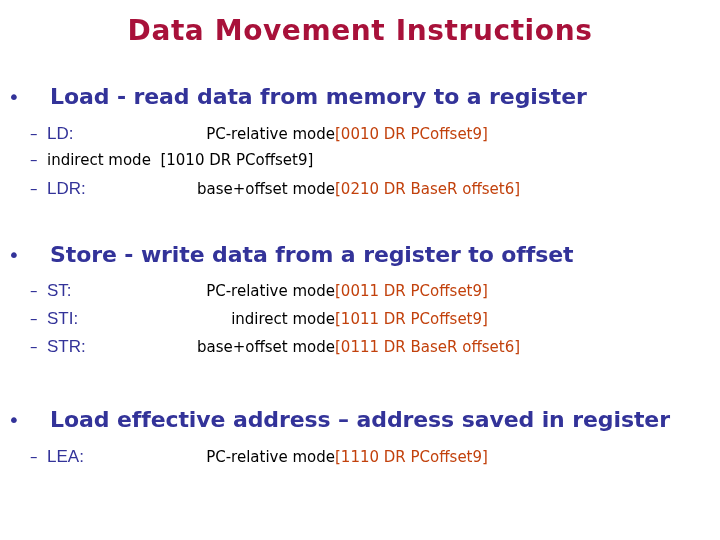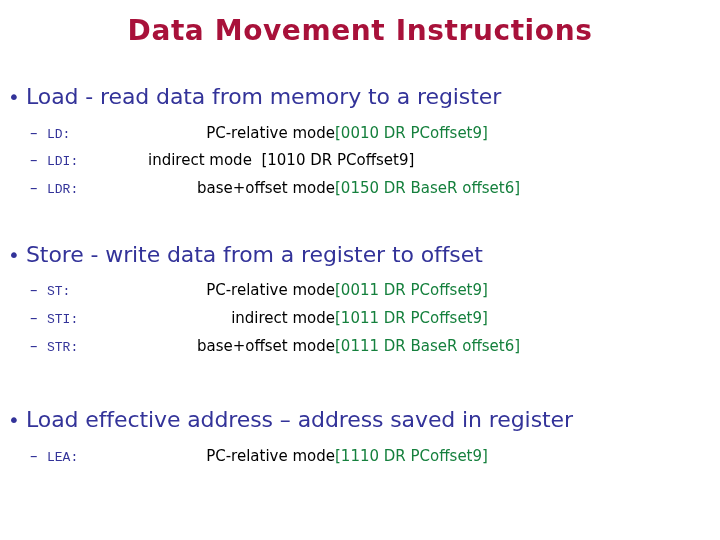--- a/index.html
+++ b/index.html
@@ -50,61 +50,62 @@
     font-size: 20px;
     line-height: 1;
     width: 18px;
     flex: 0 0 18px;
     text-align: left;
   }
   .bullet-text {
     color: #333399;
     font-family: "DejaVu Sans", sans-serif;
     font-size: 22px;
-    font-weight: normal;
+    font-weight: bold;
     letter-spacing: -0.1px;
     white-space: nowrap;
+    margin-left: 24px;
   }
 
   
   .sub-row {
     position: absolute;
     left: 30px;
     display: flex;
     align-items: baseline;
     white-space: nowrap;
   }
   .sub-dash {
     color: #333399;
     font-family: "DejaVu Sans", sans-serif;
     font-size: 15px;
     width: 17px;
     flex: 0 0 17px;
   }
   .sub-label {
     color: #333399;
-    font-family: Liberation Mono, monospace;
-    font-size: 13px;
+    font-family: Liberation Sans, sans-serif;
+    font-size: 17px;
     width: 101px;          
     flex: 0 0 101px;
     white-space: nowrap;
   }
   .sub-mode {
     color: #000000;
     font-family: "DejaVu Sans", sans-serif;
     font-size: 15px;
     white-space: pre;
   }
   .sub-mode.col {
     width: 187px;          
     flex: 0 0 187px;
     text-align: right;
   }
   .sub-enc {
-    color: #15803d;
+    color: #c2410c;
     font-family: "DejaVu Sans", sans-serif;
     font-size: 15px;
     white-space: pre;
   }
 </style>
 </head>
 <body>
 
 <div id="slide">
 
@@ -117,30 +118,29 @@
 
   <div class="sub-row" style="top:124px;">
     <span class="sub-dash">–</span>
     <span class="sub-label">LD:</span>
     <span class="sub-mode col">PC-relative mode</span>
     <span class="sub-enc">[0010 DR PCoffset9]</span>
   </div>
 
   <div class="sub-row" style="top:151px;">
     <span class="sub-dash">–</span>
-    <span class="sub-label">LDI:</span>
     <span class="sub-mode">indirect mode  [1010 DR PCoffset9]</span>
     <span class="sub-enc"></span>
   </div>
 
   <div class="sub-row" style="top:179px;">
     <span class="sub-dash">–</span>
     <span class="sub-label">LDR:</span>
     <span class="sub-mode col">base+offset mode</span>
-    <span class="sub-enc">[0150 DR BaseR offset6]</span>
+    <span class="sub-enc">[0210 DR BaseR offset6]</span>
   </div>
 
   <div class="bullet-row" style="top:242px;">
     <span class="bullet-dot">•</span>
     <span class="bullet-text">Store - write data from a register to offset</span>
   </div>
 
   <div class="sub-row" style="top:281px;">
     <span class="sub-dash">–</span>
     <span class="sub-label">ST:</span>

